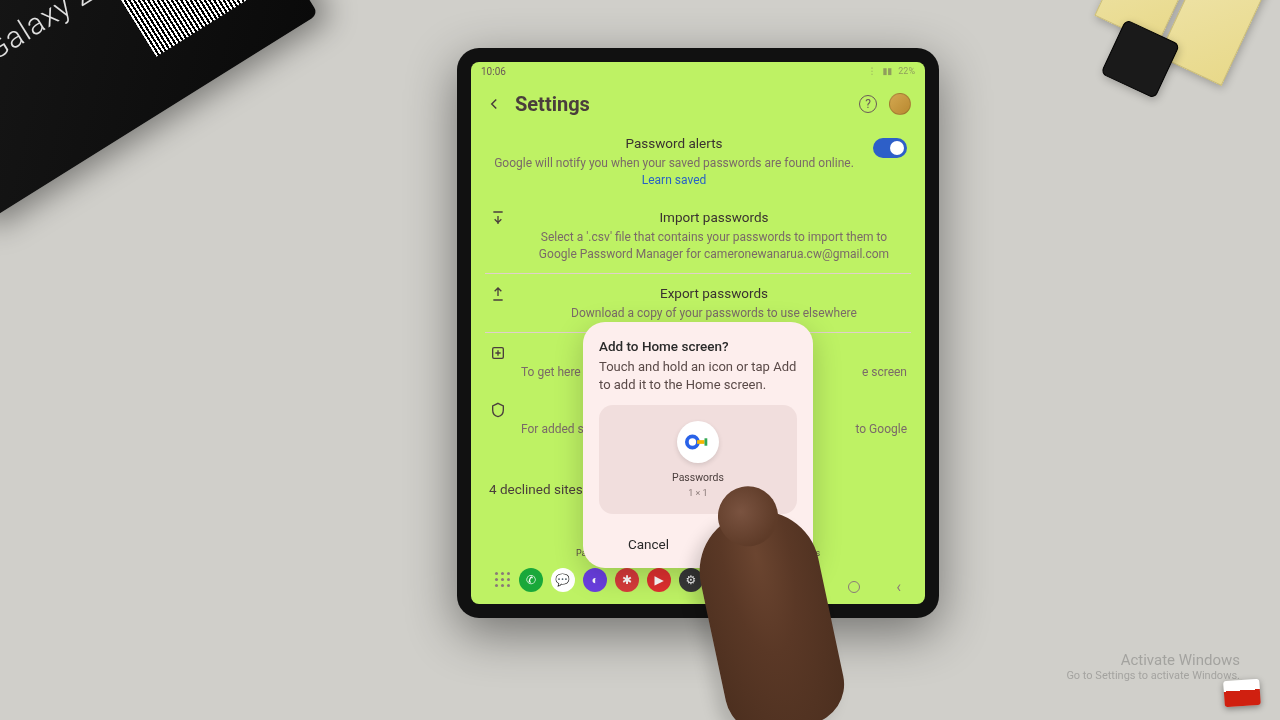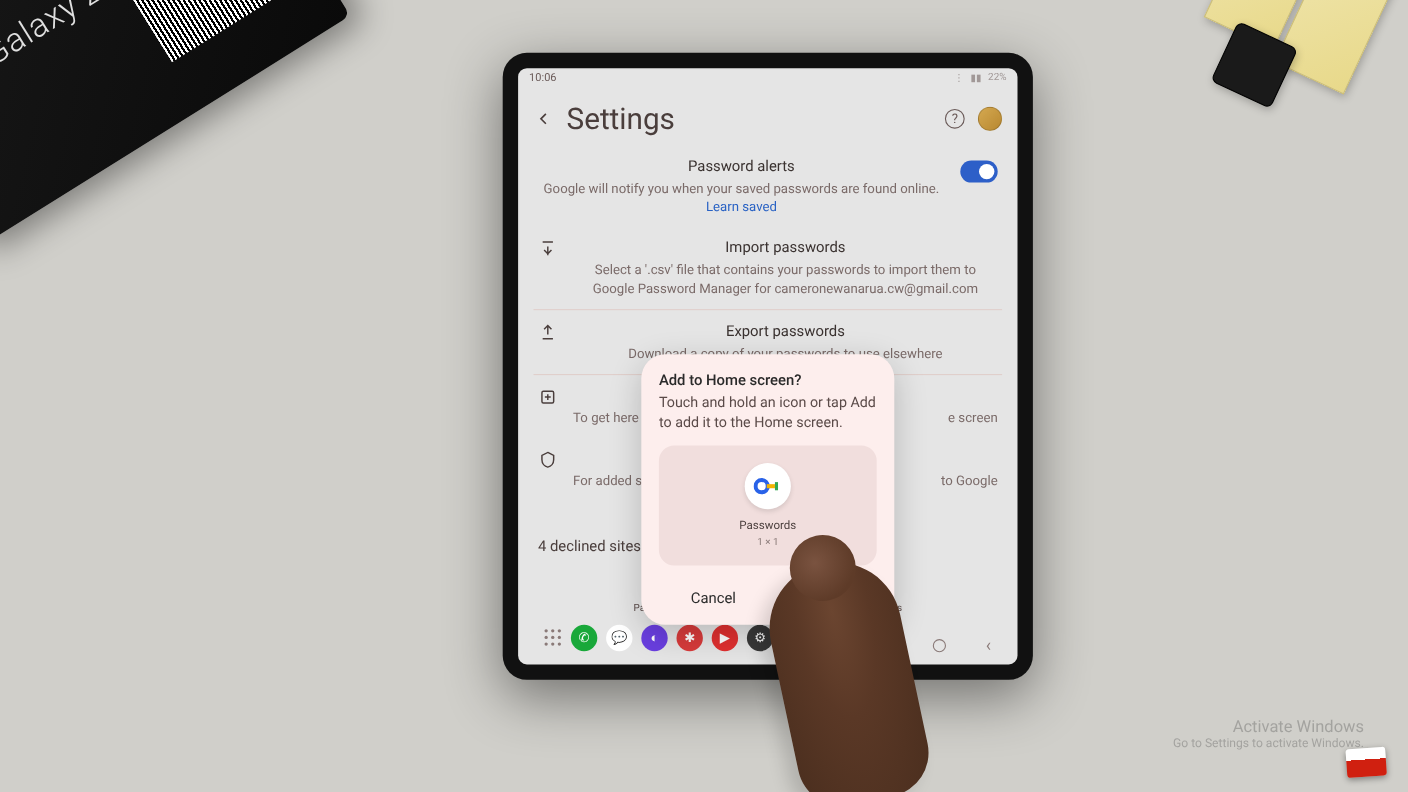--- a/index.html
+++ b/index.html
@@ -65,21 +65,21 @@
     position: absolute;
     left: 457px; top: 48px;
     width: 482px; height: 570px;
     background: #111;
     border-radius: 22px;
     padding: 14px;
     box-shadow: 0 15px 50px rgba(0,0,0,0.45);
   }
   .screen {
     width: 100%; height: 100%;
-    background: #e5e5e5;
+    background: #bef264;
     border-radius: 8px;
     position: relative;
     overflow: hidden;
     display: flex;
     flex-direction: column;
     color: #3a3a3a;
   }
   
   .status-bar {
     height: 18px;
@@ -91,21 +91,21 @@
     color: #6a5a58;
   }
   .status-right { display: flex; gap: 6px; align-items: center; font-size: 9px; opacity: .55; }
   .header {
     display: flex;
     align-items: center;
     gap: 12px;
     padding: 12px 14px 8px 14px;
   }
   .back-arrow { width: 18px; display:flex; align-items:center; }
-  .header-title { font-size: 27px; font-weight: 400; color: #4a3e3c; flex: 1; }
+  .header-title { font-size: 20px; font-weight: 700; color: #4a3e3c; flex: 1; }
   .header-right { display: flex; gap: 12px; align-items: center; }
   .help-icon {
     width: 18px; height: 18px; border: 1.5px solid #6a5a58; border-radius: 50%;
     display: flex; align-items: center; justify-content: center;
     font-size: 12px; color: #6a5a58;
   }
   .avatar {
     width: 22px; height: 22px; border-radius: 50%;
     background: linear-gradient(135deg, #d4a850, #b88830);
     border: 1px solid rgba(0,0,0,0.15);

